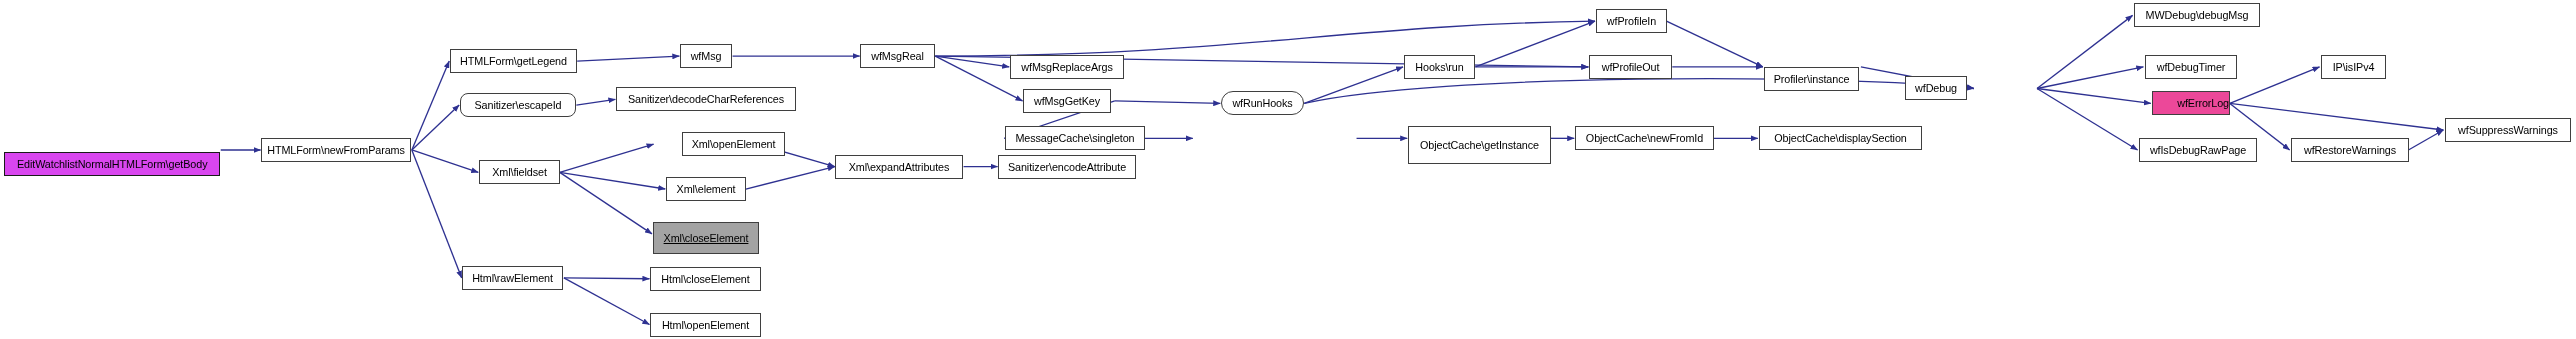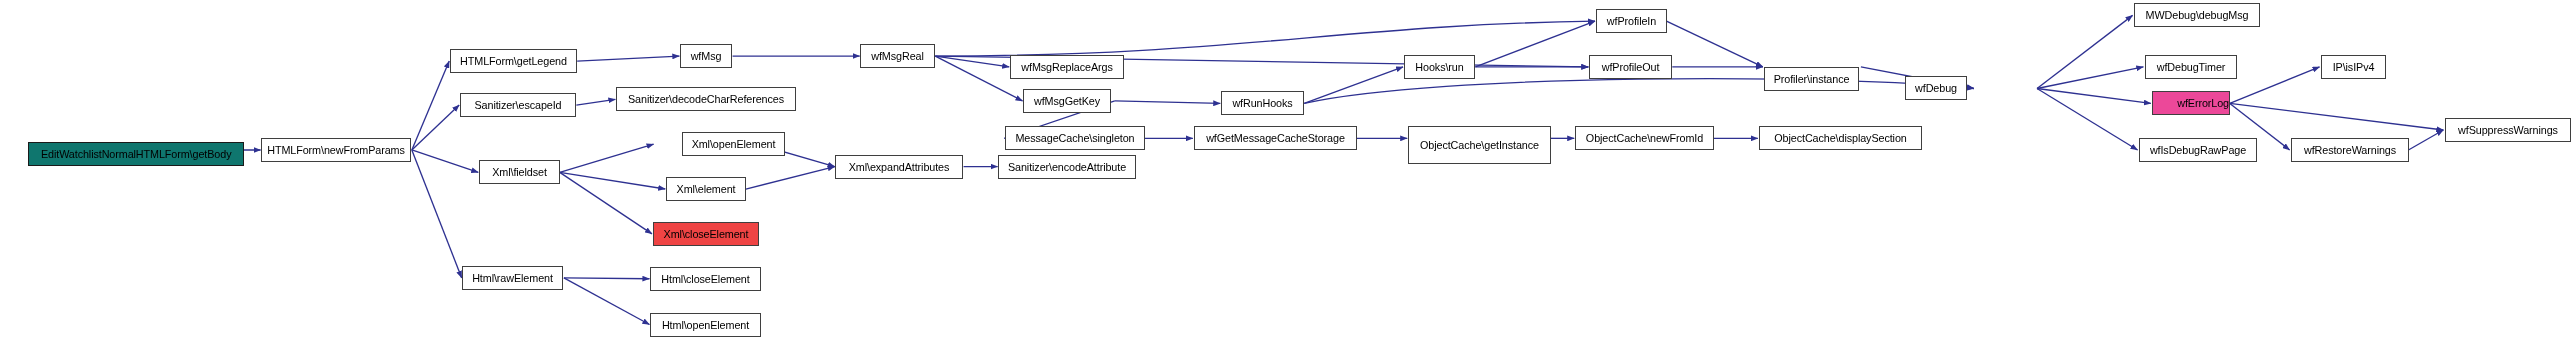--- a/index.html
+++ b/index.html
@@ -89,51 +89,51 @@
       <path d="M1569,124.5 C1729,88.5 2215,88.5 2375,106.5" stroke="#2e3191" stroke-width="1.6" fill="none" marker-end="url(#arrowhead)"></path>
       <path d="M2451,106.5 L2566,18.5" stroke="#2e3191" stroke-width="1.6" fill="none" marker-end="url(#arrowhead)"></path>
       <path d="M2451,106.5 L2579,80.5" stroke="#2e3191" stroke-width="1.6" fill="none" marker-end="url(#arrowhead)"></path>
       <path d="M2451,106.5 L2588,124.5" stroke="#2e3191" stroke-width="1.6" fill="none" marker-end="url(#arrowhead)"></path>
       <path d="M2451,106.5 L2572,180.5" stroke="#2e3191" stroke-width="1.6" fill="none" marker-end="url(#arrowhead)"></path>
       <path d="M2683,124.5 L2791,80.5" stroke="#2e3191" stroke-width="1.6" fill="none" marker-end="url(#arrowhead)"></path>
       <path d="M2683,124.5 L2755,180.5" stroke="#2e3191" stroke-width="1.6" fill="none" marker-end="url(#arrowhead)"></path>
       <path d="M2683,124.5 L2940,156.5" stroke="#2e3191" stroke-width="1.6" fill="none" marker-end="url(#arrowhead)"></path>
       <path d="M2898,180.5 L2940,156.5" stroke="#2e3191" stroke-width="1.6" fill="none" marker-end="url(#arrowhead)"></path>
     </svg>
-<div class="gnode root" style="left: 4.2px; top: 142px; width: 216px; height: 24px; background: #0f766e; color: rgb(0, 0, 0); margin-left: 24px;">
+<div class="gnode root" style="left: 4.2px; top: 152px; width: 216px; height: 24px; background: #d946ef; color: rgb(0, 0, 0);">
       <span>EditWatchlistNormalHTMLForm\getBody</span>
     </div>
     <div class="gnode" style="left: 261px; top: 138px; width: 150px; height: 24px; background: rgb(255, 255, 255); border-color: rgb(63, 63, 63); color: rgb(0, 0, 0);">
       <span>HTMLForm\newFromParams</span>
     </div>
     <div class="gnode" style="left: 450px; top: 49px; width: 127px; height: 24px; background: rgb(255, 255, 255); border-color: rgb(63, 63, 63); color: rgb(0, 0, 0);">
       <span>HTMLForm\getLegend</span>
     </div>
-    <div class="gnode" style="left: 460px; top: 93px; width: 116px; height: 24px; background: rgb(255, 255, 255); border-color: rgb(63, 63, 63); color: rgb(0, 0, 0);">
+    <div class="gnode" style="left: 460px; top: 93px; width: 116px; height: 24px; background: rgb(255, 255, 255); border-color: rgb(63, 63, 63); color: rgb(0, 0, 0); border-radius: 8px;">
       <span>Sanitizer\escapeId</span>
     </div>
     <div class="gnode" style="left: 479px; top: 160px; width: 81px; height: 24px; background: rgb(255, 255, 255); border-color: rgb(63, 63, 63); color: rgb(0, 0, 0);">
       <span>Xml\fieldset</span>
     </div>
     <div class="gnode" style="left: 462px; top: 266px; width: 101px; height: 24px; background: rgb(255, 255, 255); border-color: rgb(63, 63, 63); color: rgb(0, 0, 0);">
       <span>Html\rawElement</span>
     </div>
     <div class="gnode" style="left: 680px; top: 44px; width: 52px; height: 24px; background: rgb(255, 255, 255); border-color: rgb(63, 63, 63); color: rgb(0, 0, 0); align-items: center;">
       <span>wfMsg</span>
     </div>
     <div class="gnode" style="left: 616px; top: 87px; width: 180px; height: 24px; background: rgb(255, 255, 255); border-color: rgb(63, 63, 63); color: rgb(0, 0, 0);">
       <span>Sanitizer\decodeCharReferences</span>
     </div>
     <div class="gnode" style="left: 682px; top: 132px; width: 103px; height: 24px; background: rgb(255, 255, 255); border-color: rgb(63, 63, 63); color: rgb(0, 0, 0);">
       <span>Xml\openElement</span>
     </div>
     <div class="gnode" style="left: 666px; top: 177px; width: 80px; height: 24px; background: rgb(255, 255, 255); border-color: rgb(63, 63, 63); color: rgb(0, 0, 0);">
       <span>Xml\element</span>
     </div>
-    <div class="gnode" style="left: 653px; top: 222px; width: 106px; height: 24px; background: #ef4444; border-color: rgb(63, 63, 63); color: rgb(0, 0, 0);">
+    <div class="gnode" style="left: 653px; top: 222px; width: 106px; height: 32px; background: #a3a3a3; border-color: rgb(63, 63, 63); color: rgb(0, 0, 0); text-decoration: underline;">
       <span>Xml\closeElement</span>
     </div>
     <div class="gnode" style="left: 650px; top: 267px; width: 111px; height: 24px; background: rgb(255, 255, 255); border-color: rgb(63, 63, 63); color: rgb(0, 0, 0);">
       <span>Html\closeElement</span>
     </div>
     <div class="gnode" style="left: 650px; top: 313px; width: 111px; height: 24px; background: rgb(255, 255, 255); border-color: rgb(63, 63, 63); color: rgb(0, 0, 0);">
       <span>Html\openElement</span>
     </div>
     <div class="gnode" style="left: 835px; top: 155px; width: 128px; height: 24px; background: rgb(255, 255, 255); border-color: rgb(63, 63, 63); color: rgb(0, 0, 0);">
       <span>Xml\expandAttributes</span>
@@ -146,25 +146,22 @@
     </div>
     <div class="gnode" style="left: 1010px; top: 55px; width: 114px; height: 24px; background: rgb(255, 255, 255); border-color: rgb(63, 63, 63); color: rgb(0, 0, 0);">
       <span>wfMsgReplaceArgs</span>
     </div>
     <div class="gnode" style="left: 1023px; top: 89px; width: 88px; height: 24px; background: rgb(255, 255, 255); border-color: rgb(63, 63, 63); color: rgb(0, 0, 0);">
       <span>wfMsgGetKey</span>
     </div>
     <div class="gnode" style="left: 1005px; top: 126px; width: 140px; height: 24px; background: rgb(255, 255, 255); border-color: rgb(63, 63, 63); color: rgb(0, 0, 0);">
       <span>MessageCache\singleton</span>
     </div>
-    <div class="gnode" style="left: 1221px; top: 91px; width: 83px; height: 24px; background: rgb(255, 255, 255); border-color: rgb(63, 63, 63); color: rgb(0, 0, 0);">
+    <div class="gnode" style="left: 1221px; top: 91px; width: 83px; height: 24px; background: rgb(255, 255, 255); border-color: rgb(63, 63, 63); color: rgb(0, 0, 0); border-radius: 12px;">
       <span>wfRunHooks</span>
-    </div>
-    <div class="gnode" style="left: 1194px; top: 126px; width: 163px; height: 24px; background: rgb(255, 255, 255); border-color: rgb(63, 63, 63); color: rgb(0, 0, 0);">
-      <span>wfGetMessageCacheStorage</span>
     </div>
     <div class="gnode" style="left: 1404px; top: 55px; width: 71px; height: 24px; background: rgb(255, 255, 255); border-color: rgb(63, 63, 63); color: rgb(0, 0, 0);">
       <span>Hooks\run</span>
     </div>
     <div class="gnode" style="left: 1408px; top: 126px; width: 143px; height: 38px; background: rgb(255, 255, 255); border-color: rgb(63, 63, 63); color: rgb(0, 0, 0);">
       <span>ObjectCache\getInstance</span>
     </div>
     <div class="gnode" style="left: 1596px; top: 9.1px; width: 71px; height: 24px; background: rgb(255, 255, 255); border-color: rgb(63, 63, 63); color: rgb(0, 0, 0);">
       <span>wfProfileIn</span>
     </div>

